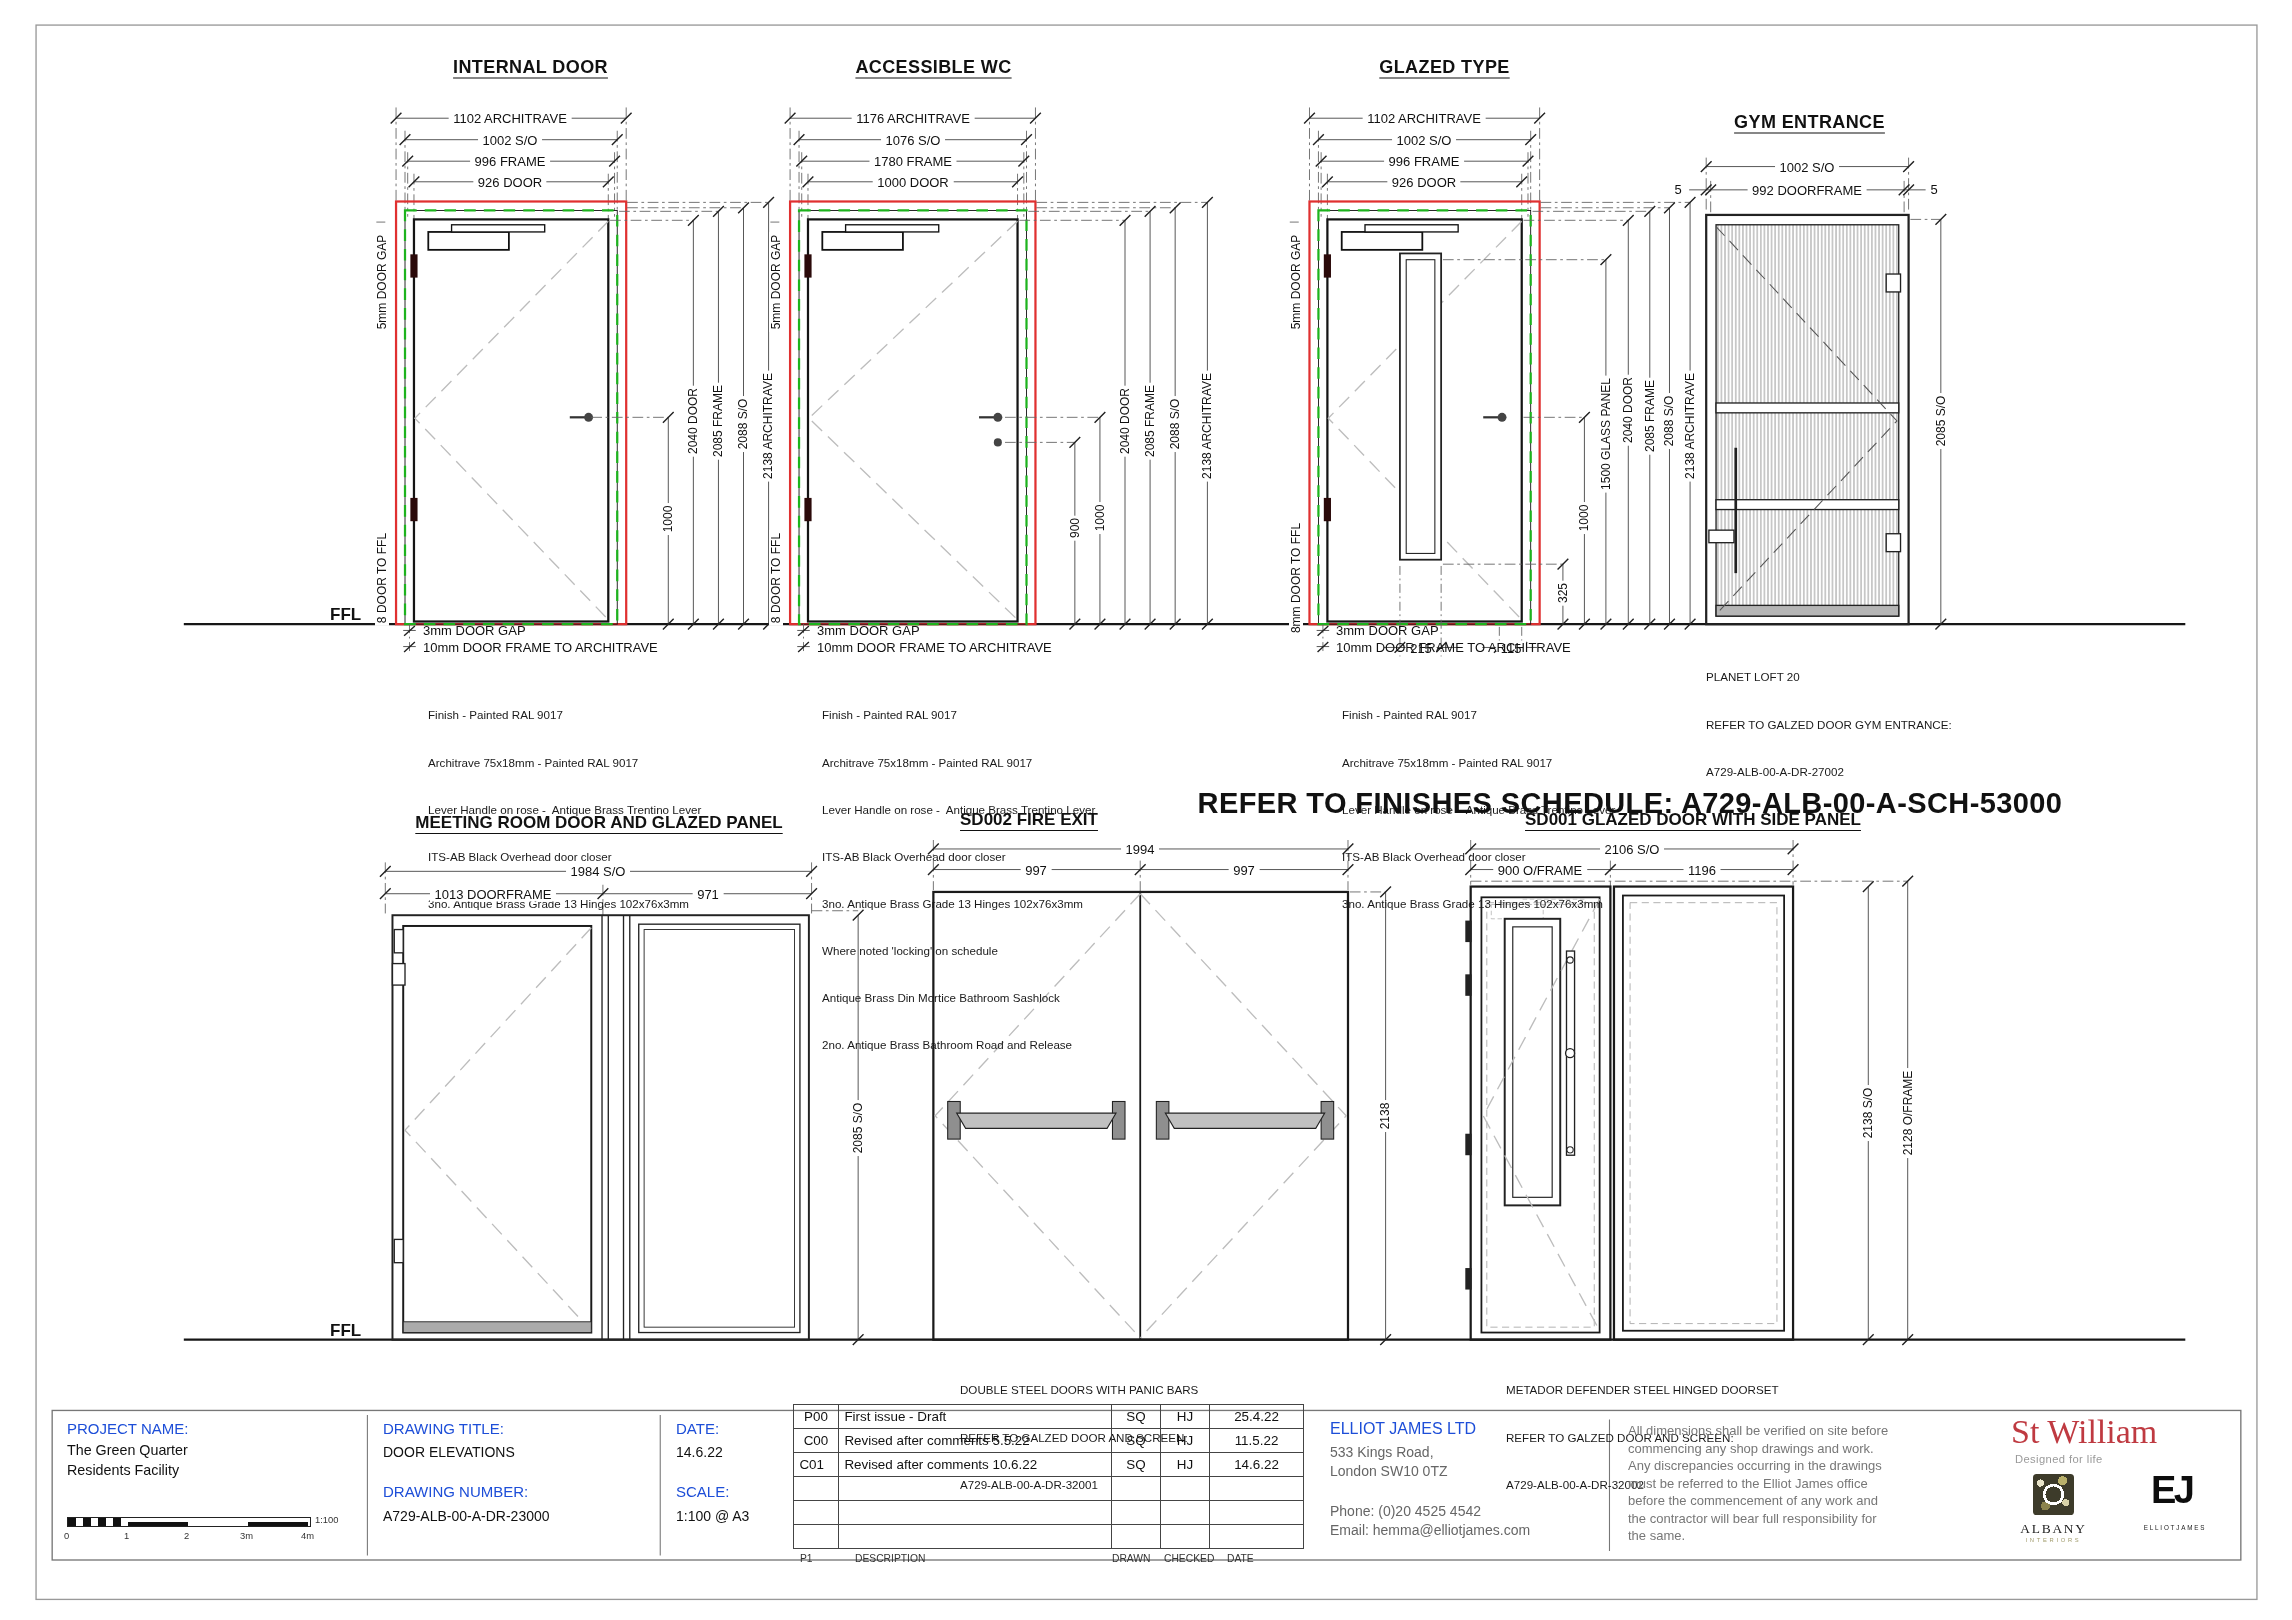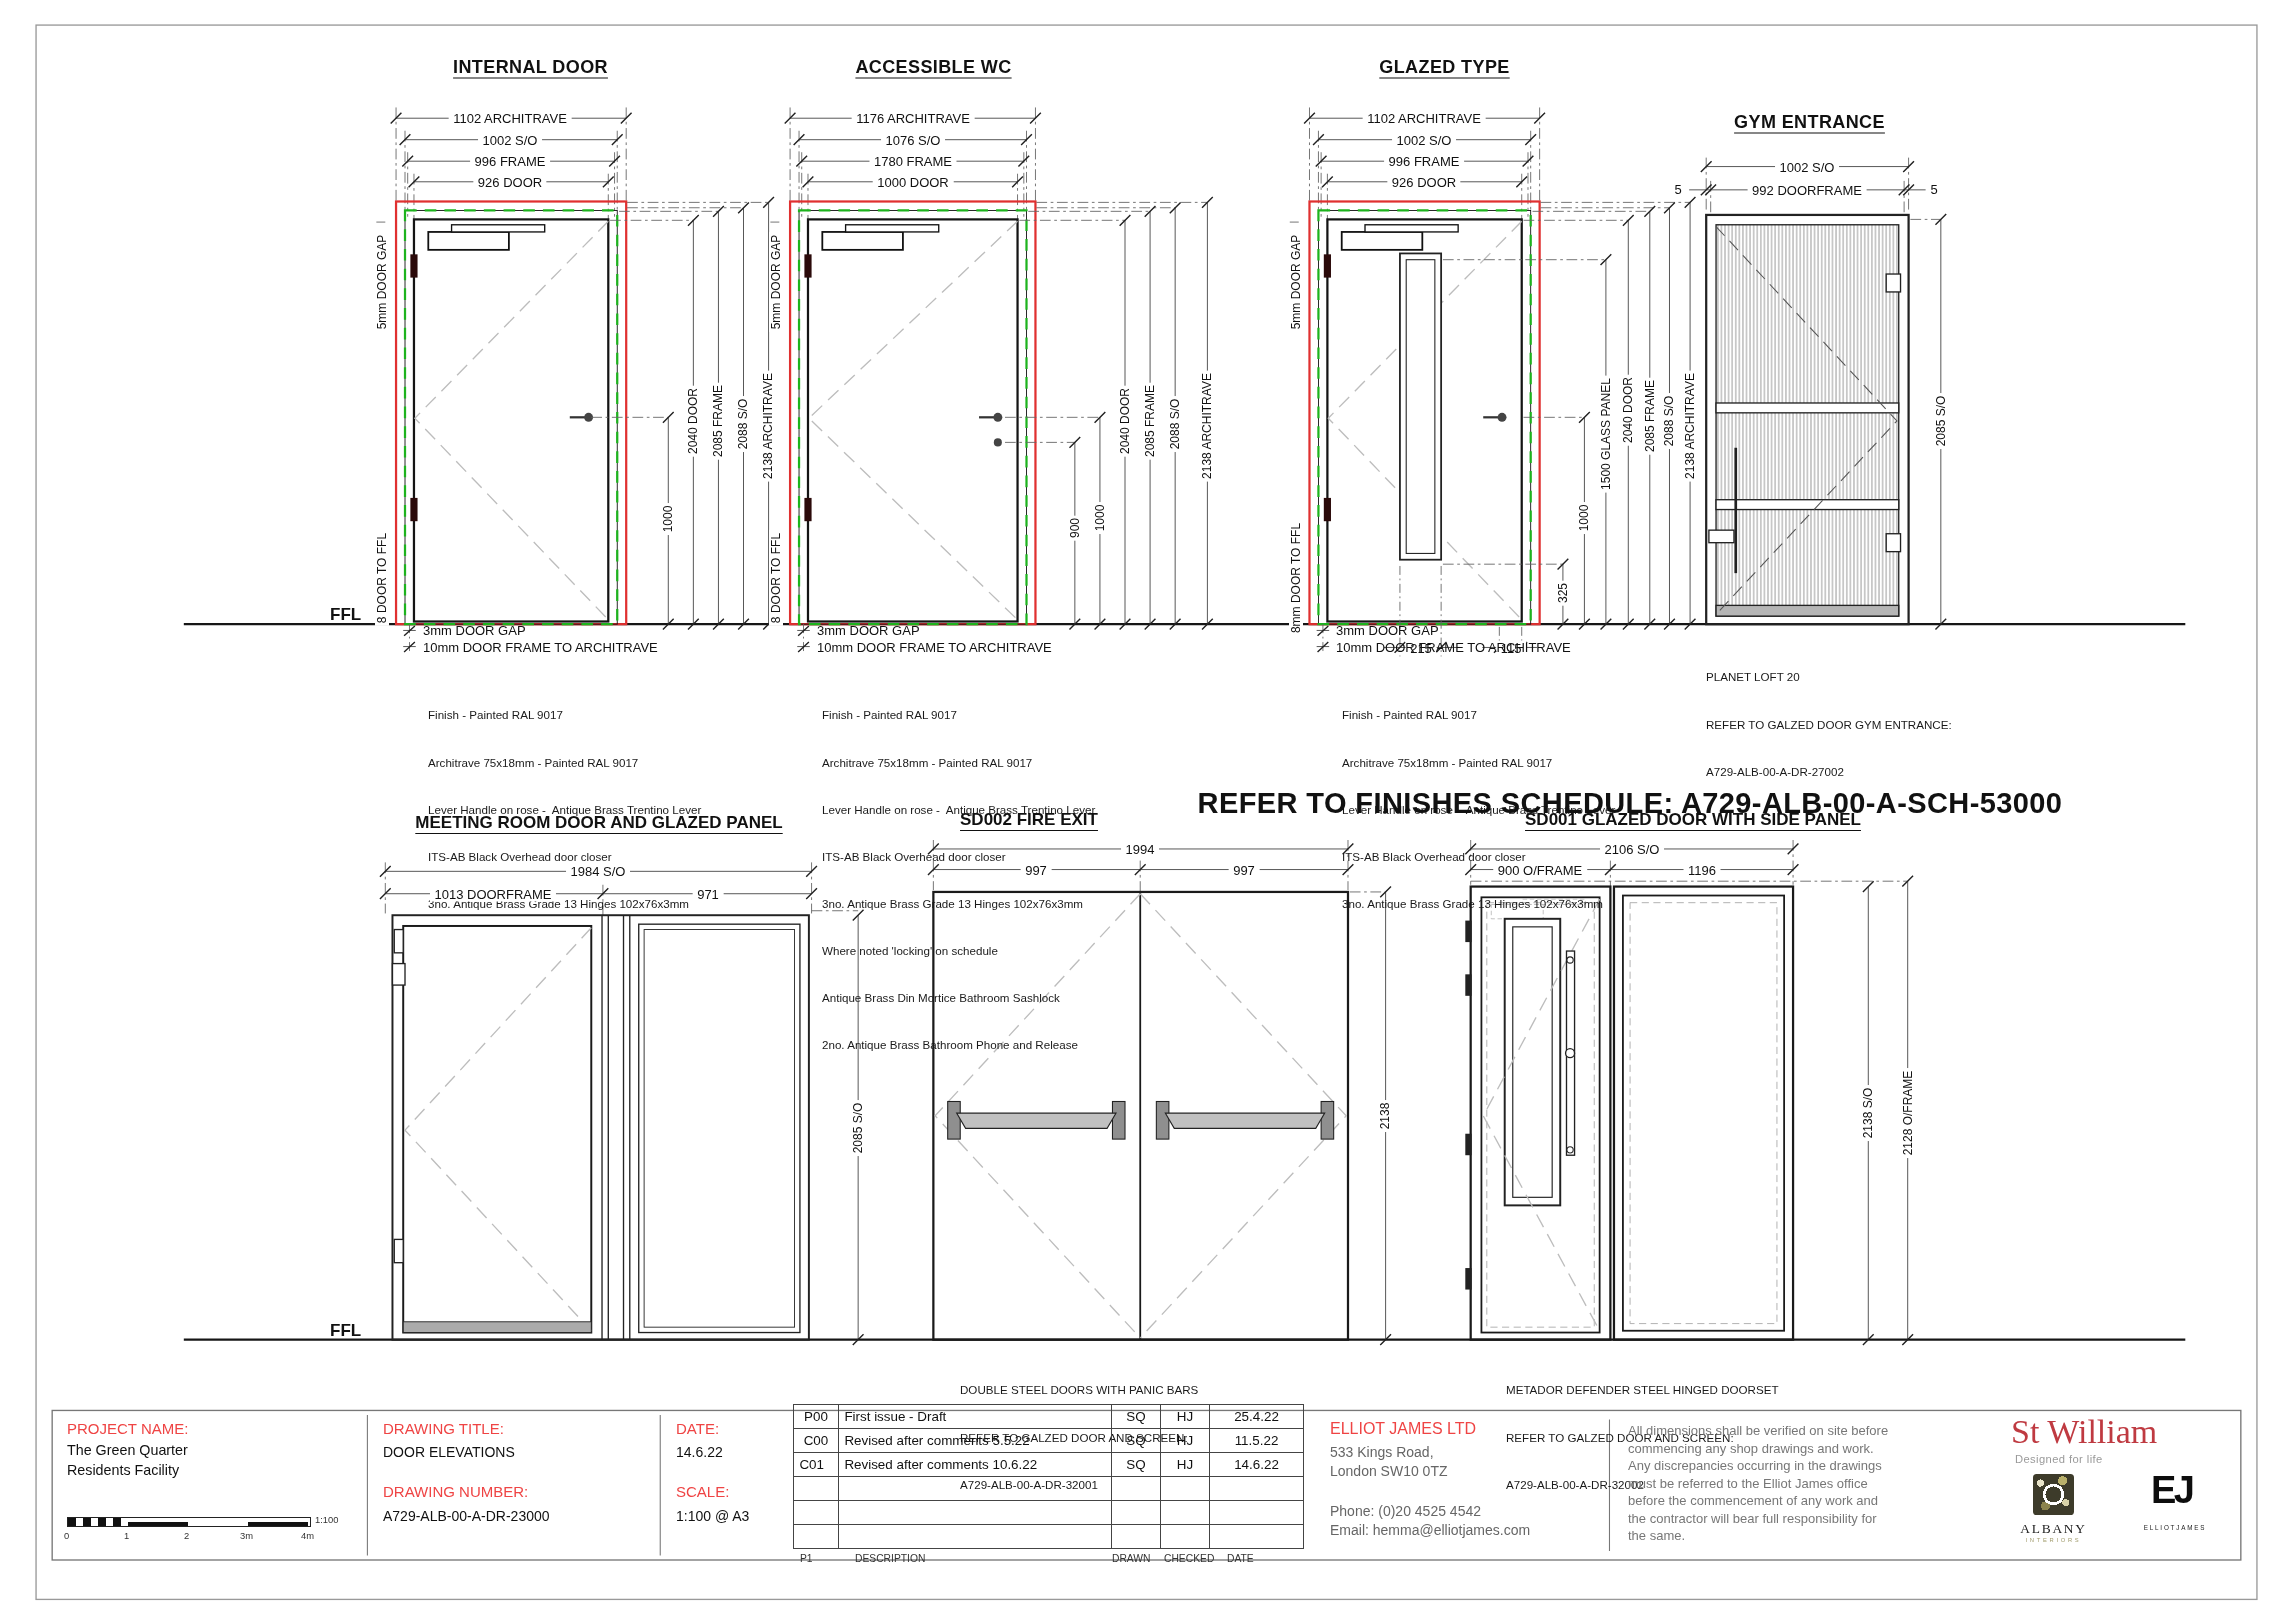--- a/index.html
+++ b/index.html
@@ -9,21 +9,21 @@
   .t{position:absolute;transform:translate(-50%,-50%);white-space:nowrap;}
   .title{font-weight:bold;font-size:18px;text-decoration:underline;text-underline-offset:4.5px;letter-spacing:0.4px;padding-left:41px;}
   .title2{font-weight:bold;font-size:17px;text-decoration:underline;text-underline-offset:4.5px;}
   .hd{font-size:13px;background:#fff;padding:0 4.5px;}
   .vd{position:absolute;font-size:12px;background:#fff;padding:0 2.7px;white-space:nowrap;
       transform:translate(-50%,-50%) rotate(-90deg);}
   .lab{position:absolute;font-size:13px;white-space:nowrap;}
   .notes{position:absolute;font-size:11.6px;line-height:15.7px;color:#1a1a1a;white-space:pre;}
   .ffl{position:absolute;font-weight:bold;font-size:17px;}
   .big{font-weight:bold;font-size:29px;letter-spacing:0.4px;}
-  .tb-lab{position:absolute;font-size:15px;color:#ef4444;white-space:nowrap;}
+  .tb-lab{position:absolute;font-size:15px;color:#1d4ed8;white-space:nowrap;}
   .tb-val{position:absolute;font-size:14px;color:#111;white-space:nowrap;}
   .tb-sub{position:absolute;font-size:14px;color:#666;white-space:nowrap;}
   table.rev{position:absolute;left:793px;top:1404px;border-collapse:collapse;table-layout:fixed;}
   table.rev td{border:0.9px solid #444;height:23px;font-size:13.4px;padding:0 5.4px;white-space:nowrap;overflow:hidden;}
   .revfoot{position:absolute;font-size:10.3px;color:#333;white-space:nowrap;}
   .disc{position:absolute;left:1628px;top:1422px;width:262px;font-size:13px;line-height:17.5px;color:#777;}
   .stw{position:absolute;left:2011px;top:1413px;font-family:"Liberation Serif",serif;
        font-size:34px;color:#bf3a41;white-space:nowrap;}
   .stw-tag{position:absolute;left:2015px;top:1453px;font-size:11.2px;color:#9a9a9a;letter-spacing:0.4px;}
   .albany-icon{position:absolute;left:2033px;top:1474px;width:41px;height:41px;border-radius:3.6px;
@@ -272,21 +272,21 @@
 <div class="lab" style="left:817px;top:623px">3mm DOOR GAP</div>
 <div class="lab" style="left:817px;top:640px">10mm DOOR FRAME TO ARCHITRAVE</div>
 <div class="notes" style="left:822px;top:676px">
   <div>Finish - Painted RAL 9017</div>
   <div>Architrave 75x18mm - Painted RAL 9017</div>
   <div>Lever Handle on rose -  Antique Brass Trentino Lever</div>
   <div>ITS-AB Black Overhead door closer</div>
   <div>3no. Antique Brass Grade 13 Hinges 102x76x3mm</div>
   <div>Where noted 'locking' on schedule</div>
   <div>Antique Brass Din Mortice Bathroom Sashlock</div>
-  <div>2no. Antique Brass Bathroom Phone and Release</div>
+  <div>2no. Antique Brass Bathroom Road and Release</div>
 </div>
 
 <div class="t hd" style="left:1424px;top:118px">1102 ARCHITRAVE</div>
 <div class="t hd" style="left:1424px;top:140px">1002 S/O</div>
 <div class="t hd" style="left:1424px;top:161px">996 FRAME</div>
 <div class="t hd" style="left:1424px;top:182px">926 DOOR</div>
 <div class="vd" style="left:1296px;top:282px">5mm DOOR GAP</div>
 <div class="vd" style="left:1296px;top:578px">8mm DOOR TO FFL</div>
 <div class="t hd" style="left:1421px;top:648px">215</div>
 <div class="t hd" style="left:1511px;top:648px">115</div>

